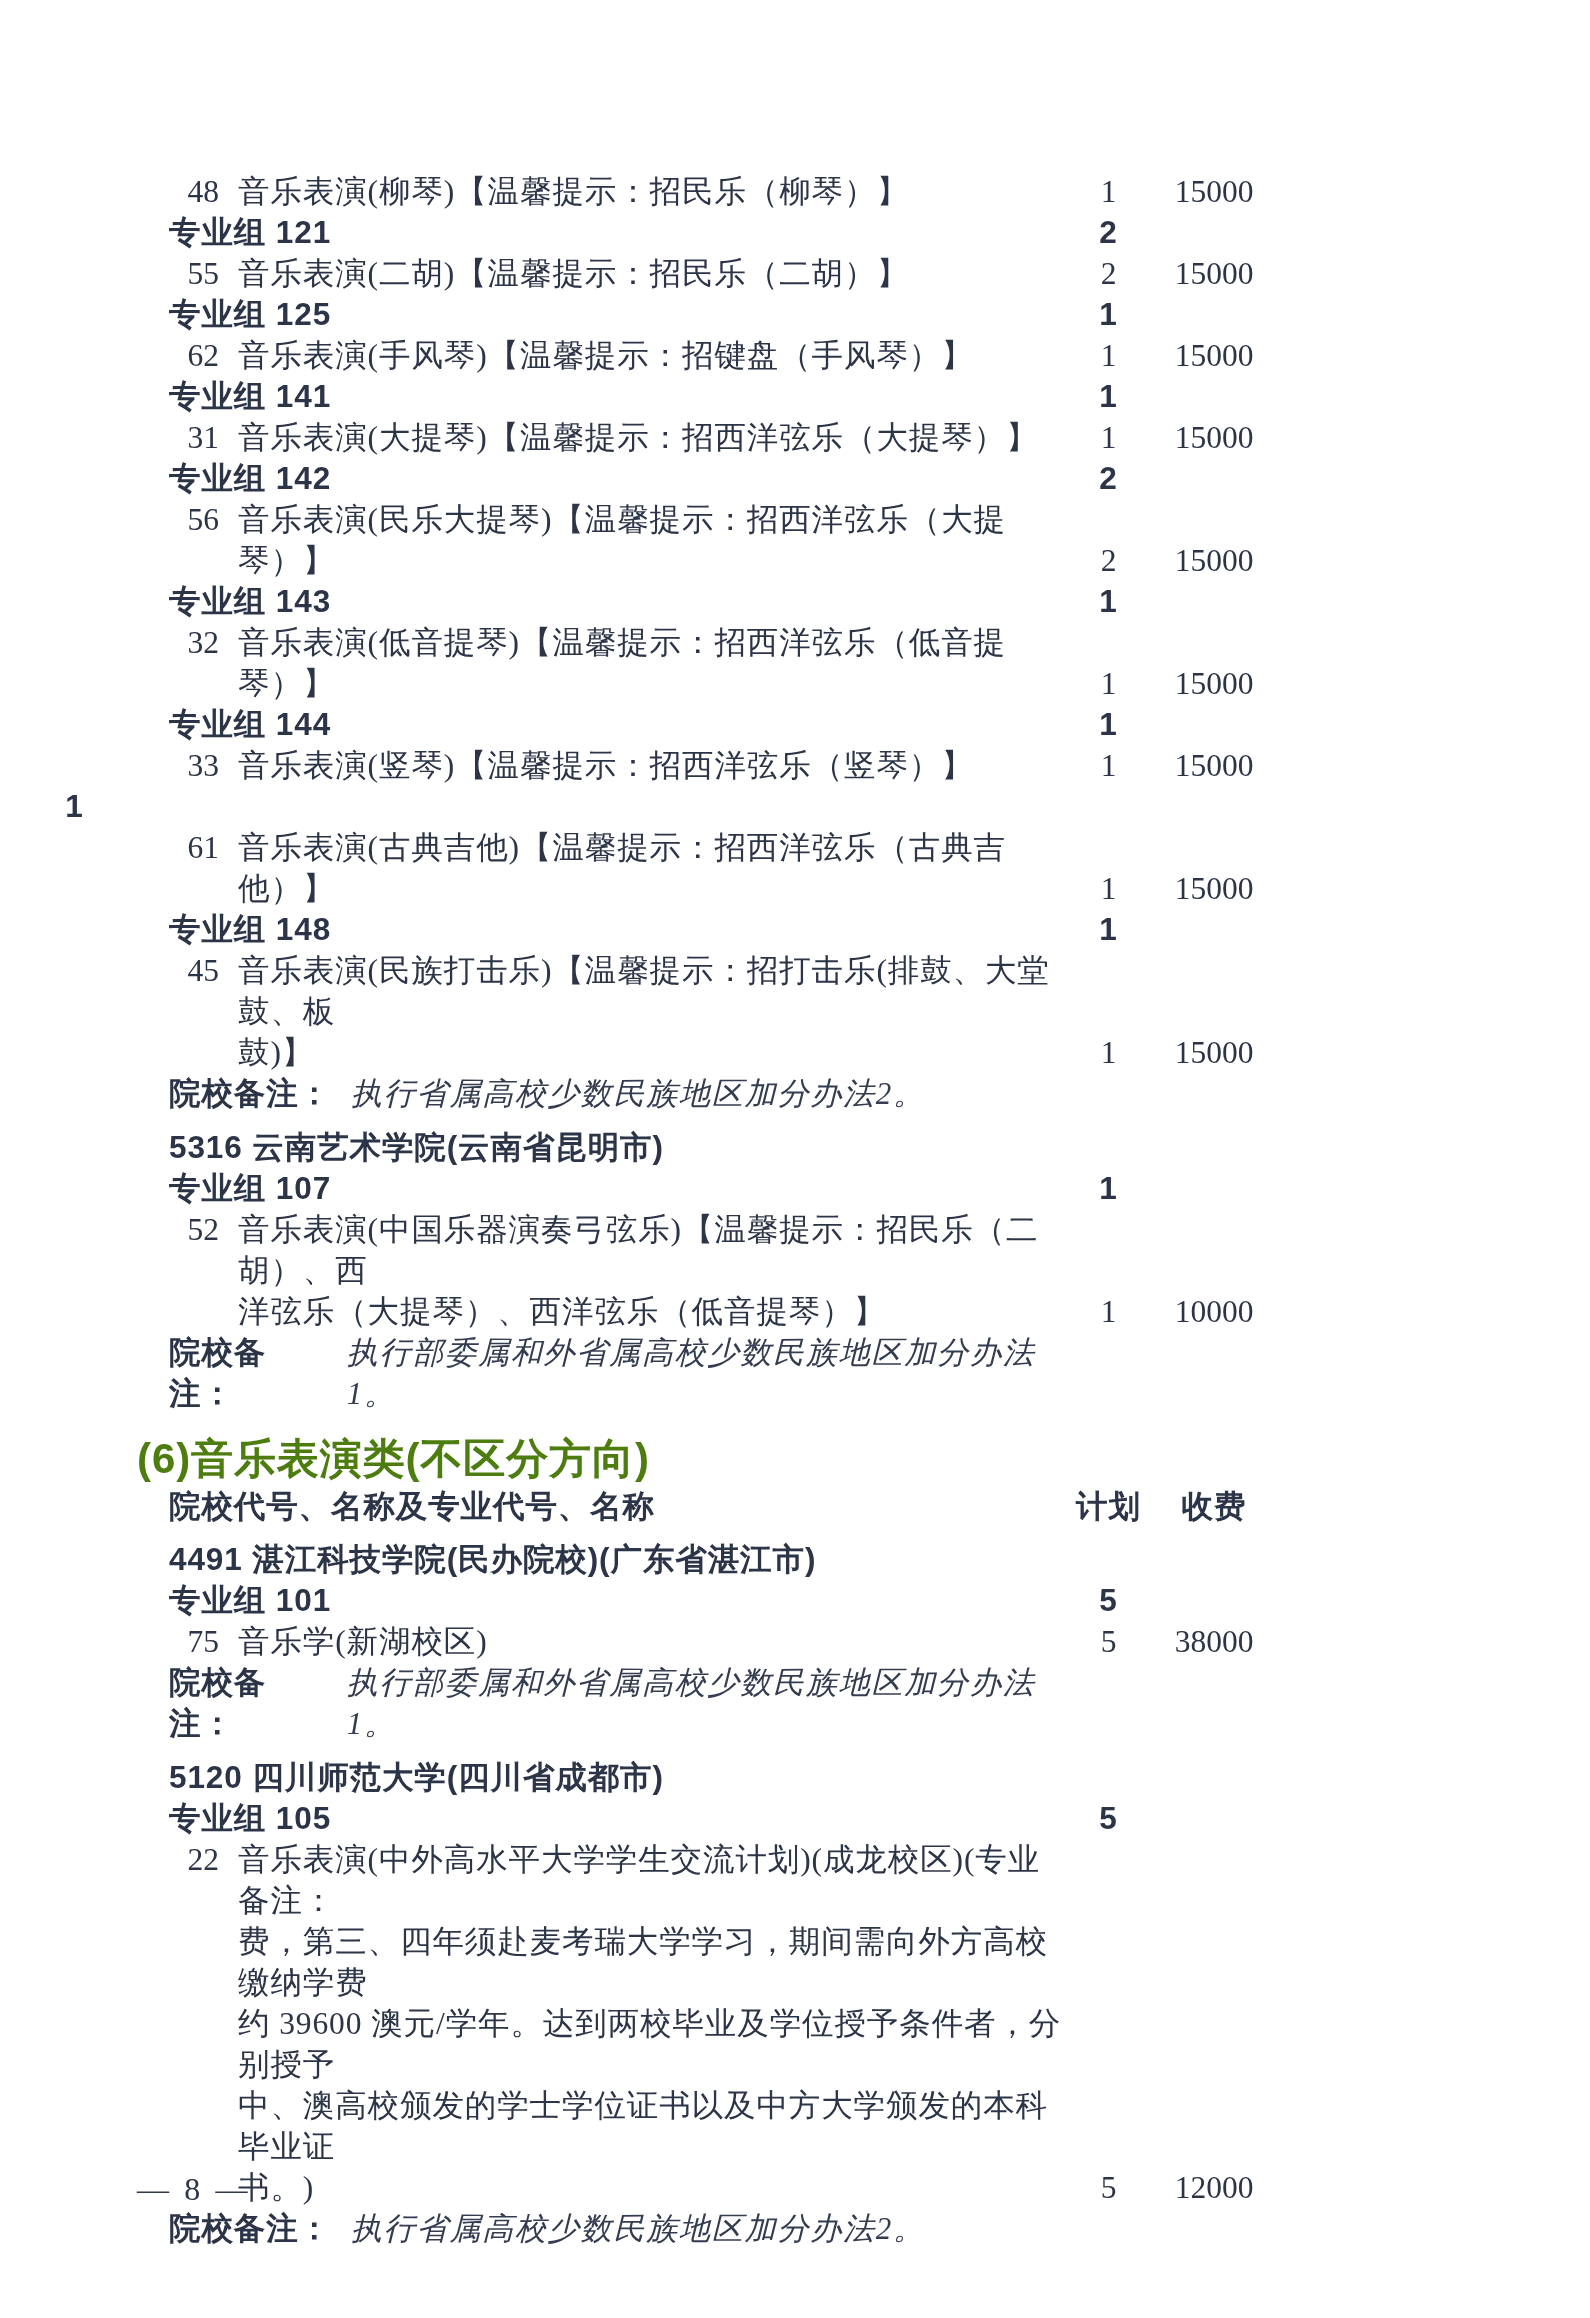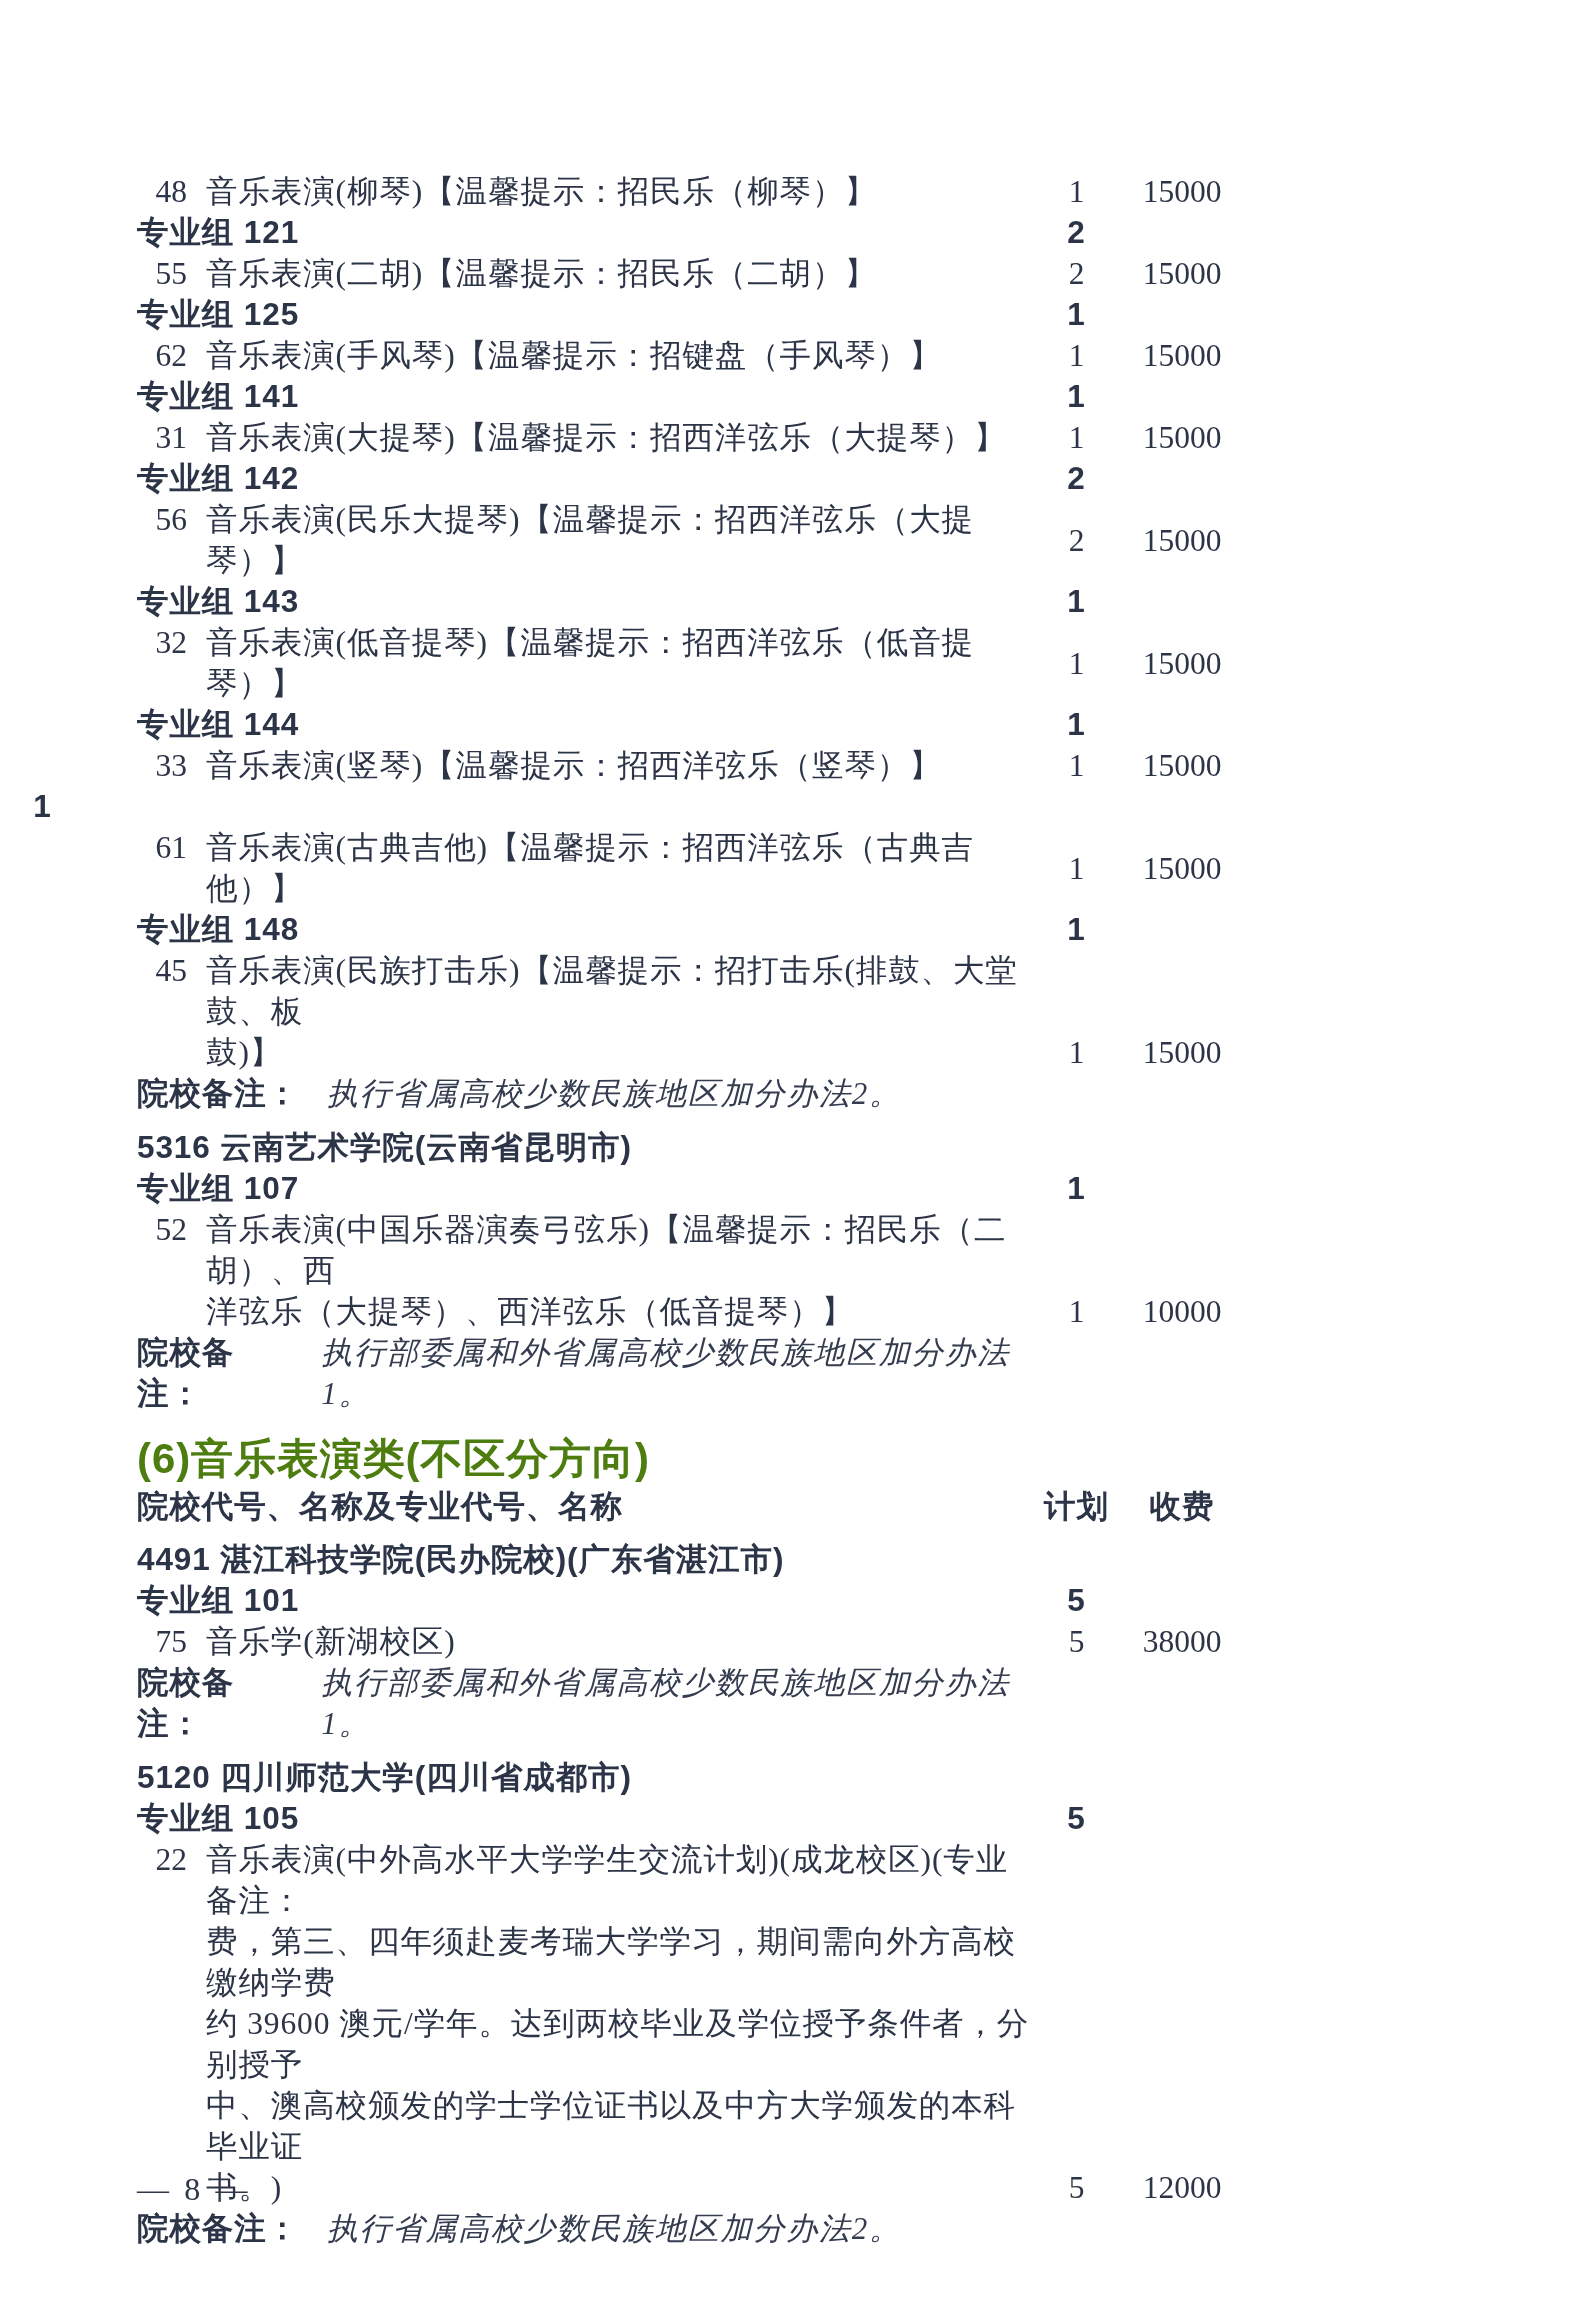--- a/index.html
+++ b/index.html
@@ -7,21 +7,21 @@
   body {
     width: 1590px; height: 2319px;
     background: #ffffff;
     position: relative;
     font-family: "Liberation Serif", "DejaVu Serif", serif;
     color: #2c3447;
     overflow: hidden;
   }
   #content { position: absolute; top: 171px; left: 0; width: 1590px; }
 
-  .row { display: flex; align-items: center; font-size: 31.5px; line-height: 41px; }
+  .row { display: flex; align-items: flex-end; font-size: 31.5px; line-height: 41px; padding-left: 32px; }
   .cell { flex: none; }
   .cell.name { width: 1034px; padding-left: 137px; display: flex; }
   .cell.plan { width: 85px; text-align: center; }
   .cell.fee  { width: 126px; text-align: center; }
 
   .course-row .code { flex: none; width: 50px; text-align: right; }
   .course-row .course-text { margin-left: 19px; letter-spacing: 0.9px; }
 
   .group-row, .inst-row, .colheader-row {
     font-family: "Liberation Sans", "DejaVu Sans", sans-serif;
@@ -31,21 +31,21 @@
   .inst-row { margin-top: 12.6px; }
 
   .note-row .note-label {
     font-family: "Liberation Sans", "DejaVu Sans", sans-serif;
     font-weight: 700;
     letter-spacing: 0.9px;
   }
   .note-row .note-text {
     font-style: italic;
     font-size: 31px;
-    margin-left: 28px;
+    margin-left: 20px;
     letter-spacing: 1.8px;
     color: #343c50;
   }
 
   .section-title {
     margin-top: 18px;
     padding-left: 137px;
     font-family: "Liberation Sans", "DejaVu Sans", sans-serif;
     font-weight: 700;
     font-size: 42px;

